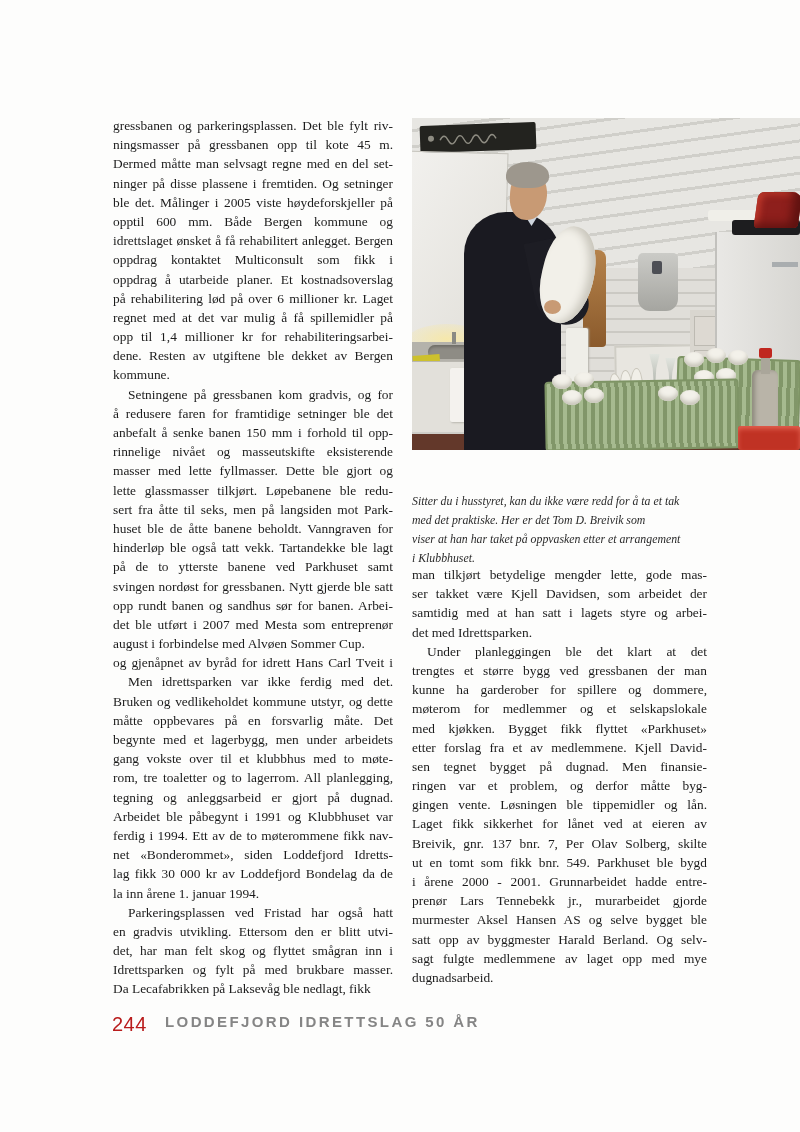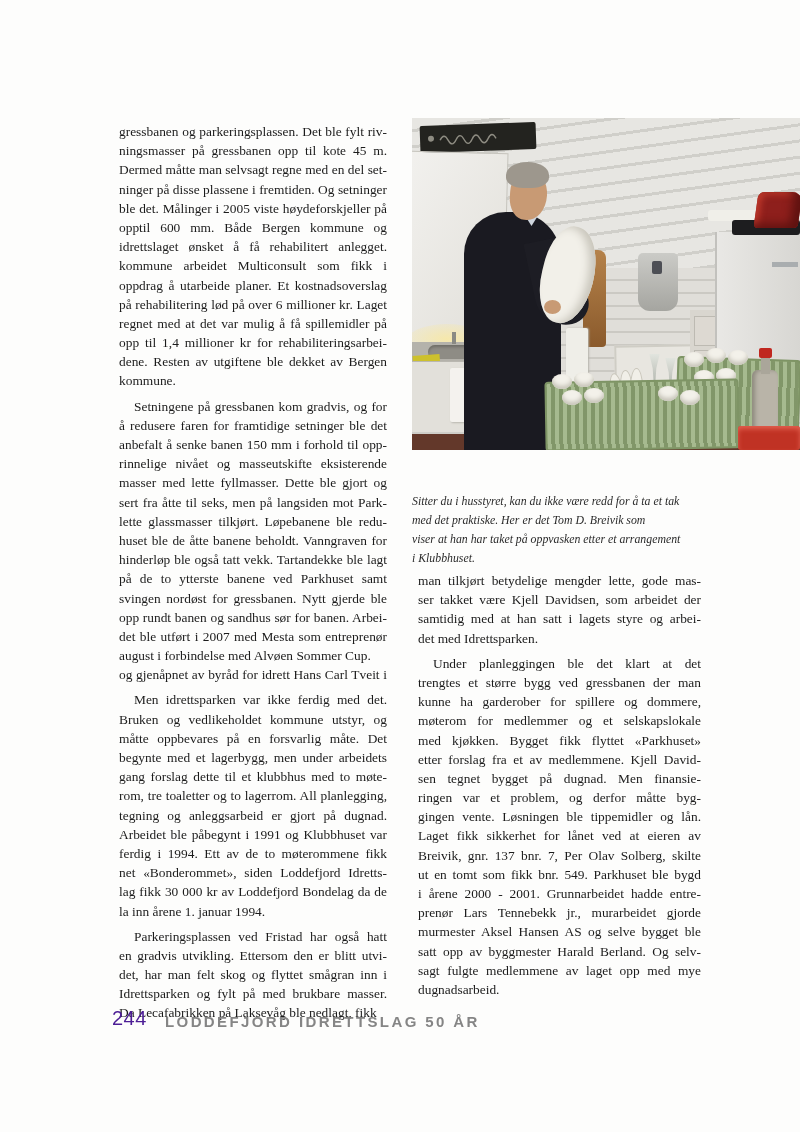--- a/index.html
+++ b/index.html
@@ -5,32 +5,32 @@
   html,body{margin:0;padding:0;background:#e9e9e9;}
   .page{
     position:relative;width:800px;height:1132px;background:#fdfdfc;
     font-family:"Liberation Serif", serif;color:#1b1b1b;overflow:hidden;
     margin:0 auto;
   }
   
   .col{position:absolute;font-size:13.4px;line-height:19.2px;}
   .col-left{left:113px;top:116px;width:280px;}
   .col-right{left:412px;top:565px;width:295px;}
-  .para{margin:6px;}
+  .para{margin:0;}
   .tline{text-align:justify;text-align-last:justify;height:19.2px;overflow:hidden;white-space:normal;}
   .tline.lastline{text-align-last:left;}
   .tline.indent{text-indent:15px;}
   
   .caption{position:absolute;left:412px;top:459px;width:300px;
     font-style:italic;font-size:11.8px;line-height:19px;color:#2a2a2a;margin-top:33px;}
   .cline{height:19px;overflow:hidden;}
   
   .footer{position:absolute;left:0;top:1003px;width:800px;height:30px;
     font-family:"Liberation Sans", sans-serif;}
-  .pagenum{position:absolute;left:112px;top:4px;font-size:20px;color:#4c1d95;letter-spacing:.5px;}
+  .pagenum{position:absolute;left:112px;top:10px;font-size:20px;color:#b91c1c;letter-spacing:.5px;}
   .runtitle{position:absolute;left:165px;top:10px;font-size:15px;color:#858585;
     letter-spacing:2.4px;font-weight:bold;}
   
   .photo{position:absolute;left:412px;top:118px;width:388px;height:332px;
     background:#cfcec9;overflow:hidden;}
   .photo *{position:absolute;}
   .ceiling{left:-20px;top:-14px;width:430px;height:210px;
     background:repeating-linear-gradient(352deg,#e7e6e2 0 13px,#d0cfca 13px 16px);}
   .wallplanks{left:120px;top:150px;width:268px;height:182px;
     background:repeating-linear-gradient(180deg,#e0ded9 0 11px,#cbc9c3 11px 13px);}
@@ -115,51 +115,51 @@
 
   <div class="col col-left">
       <div class="para">
         <div class="tline">gressbanen og parkeringsplassen. Det ble fylt riv-</div>
         <div class="tline">ningsmasser på gressbanen opp til kote 45 m.</div>
         <div class="tline">Dermed måtte man selvsagt regne med en del set-</div>
         <div class="tline">ninger på disse plassene i fremtiden. Og setninger</div>
         <div class="tline">ble det. Målinger i 2005 viste høydeforskjeller på</div>
         <div class="tline">opptil 600 mm. Både Bergen kommune og</div>
         <div class="tline">idrettslaget ønsket å få rehabilitert anlegget. Bergen</div>
-        <div class="tline">kommune arbeidet Multiconsult som fikk i</div>
+        <div class="tline">oppdrag kontaktet Multiconsult som fikk i</div>
         <div class="tline">oppdrag å utarbeide planer. Et kostnadsoverslag</div>
         <div class="tline">på rehabilitering lød på over 6 millioner kr. Laget</div>
         <div class="tline">regnet med at det var mulig å få spillemidler på</div>
         <div class="tline">opp til 1,4 millioner kr for rehabiliteringsarbei-</div>
         <div class="tline">dene. Resten av utgiftene ble dekket av Bergen</div>
         <div class="tline lastline">kommune.</div>
       </div>
       <div class="para">
         <div class="tline indent">Setningene på gressbanen kom gradvis, og for</div>
         <div class="tline">å redusere faren for framtidige setninger ble det</div>
         <div class="tline">anbefalt å senke banen 150 mm i forhold til opp-</div>
         <div class="tline">rinnelige nivået og masseutskifte eksisterende</div>
         <div class="tline">masser med lette fyllmasser. Dette ble gjort og</div>
+        <div class="tline">lette glassmasser tilkjørt. Løpebanene ble redu-</div>
         <div class="tline">sert fra åtte til seks, men på langsiden mot Park-</div>
-        <div class="tline">lette glassmasser tilkjørt. Løpebanene ble redu-</div>
         <div class="tline">huset ble de åtte banene beholdt. Vanngraven for</div>
         <div class="tline">hinderløp ble også tatt vekk. Tartandekke ble lagt</div>
         <div class="tline">på de to ytterste banene ved Parkhuset samt</div>
         <div class="tline">svingen nordøst for gressbanen. Nytt gjerde ble satt</div>
         <div class="tline">opp rundt banen og sandhus sør for banen. Arbei-</div>
         <div class="tline">det ble utført i 2007 med Mesta som entreprenør</div>
         <div class="tline lastline">august i forbindelse med Alvøen Sommer Cup.</div>
         <div class="tline">og gjenåpnet av byråd for idrett Hans Carl Tveit i</div>
       </div>
       <div class="para">
         <div class="tline indent">Men idrettsparken var ikke ferdig med det.</div>
         <div class="tline">Bruken og vedlikeholdet kommune utstyr, og dette</div>
         <div class="tline">måtte oppbevares på en forsvarlig måte. Det</div>
         <div class="tline">begynte med et lagerbygg, men under arbeidets</div>
-        <div class="tline">gang forslag dette til et klubbhus med to møte-</div>
+        <div class="tline">gang vokste over til et klubbhus med to møte-</div>
         <div class="tline">rom, tre toaletter og to lagerrom. All planlegging,</div>
         <div class="tline">tegning og anleggsarbeid er gjort på dugnad.</div>
         <div class="tline">Arbeidet ble påbegynt i 1991 og Klubbhuset var</div>
         <div class="tline">ferdig i 1994. Ett av de to møterommene fikk nav-</div>
         <div class="tline">net «Bonderommet», siden Loddefjord Idretts-</div>
         <div class="tline">lag fikk 30 000 kr av Loddefjord Bondelag da de</div>
         <div class="tline lastline">la inn årene 1. januar 1994.</div>
       </div>
       <div class="para">
         <div class="tline indent">Parkeringsplassen ved Fristad har også hatt</div>

